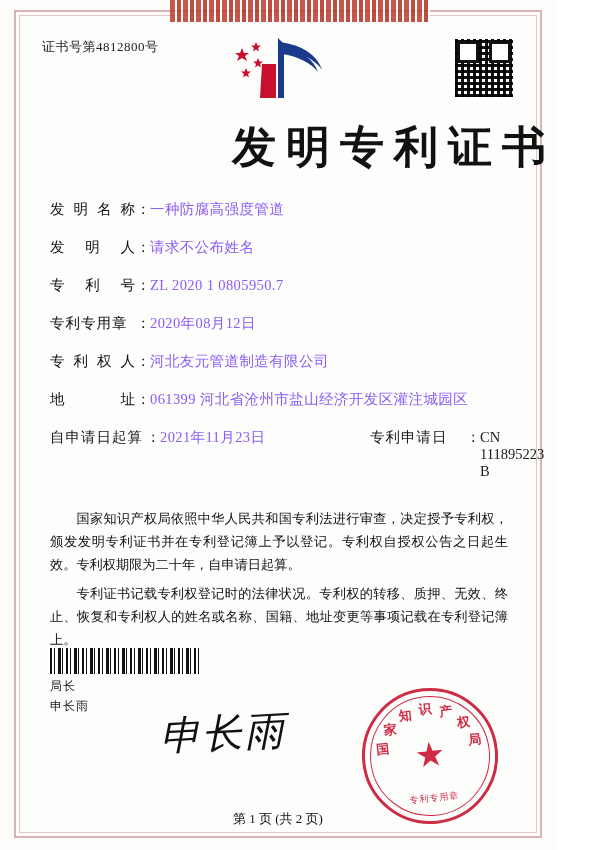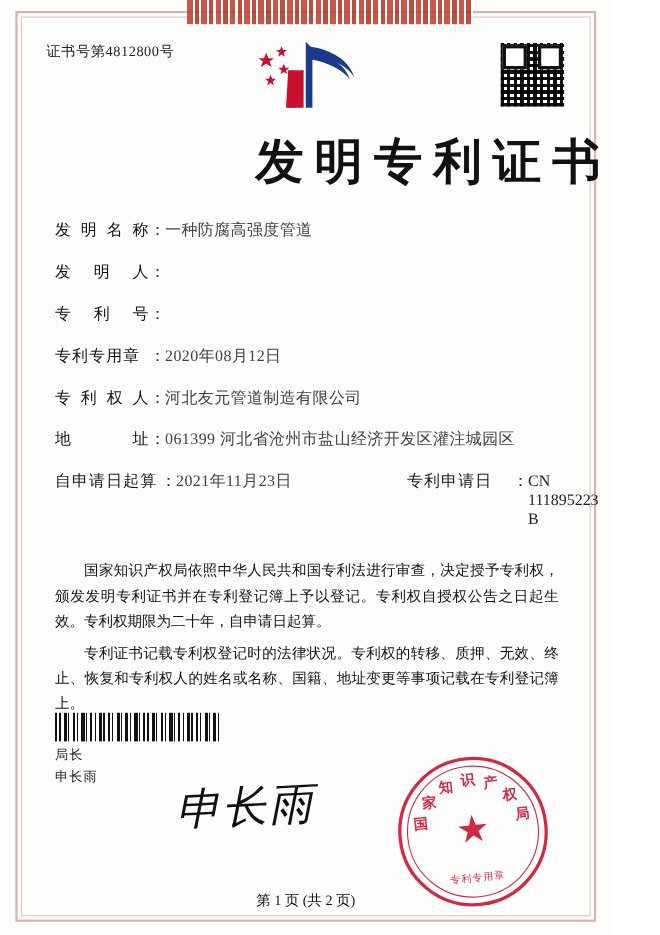--- a/index.html
+++ b/index.html
@@ -121,21 +121,21 @@
   .field-label.spread {
     display: flex;
     justify-content: space-between;
   }
   .field-colon {
     width: 14px;
     flex: none;
   }
   .field-value {
     flex: 1;
-    color: #404040;
+    color: #8b5cf6;
     letter-spacing: 0.4px;
   }
   .field-row.dual .field-value {
     flex: none;
     width: 210px;
   }
   .sec-label {
     width: 96px;
     flex: none;
     letter-spacing: 1px;
@@ -299,29 +299,31 @@
       <div class="field-value">一种防腐高强度管道</div>
     </div>
 
     <div class="field-row">
       <div class="field-label spread">
           <span>发</span>
           <span>明</span>
           <span>人</span>
         </div>
       <div class="field-colon">：</div>
+      <div class="field-value">请求不公布姓名</div>
     </div>
 
     <div class="field-row">
       <div class="field-label spread">
           <span>专</span>
           <span>利</span>
           <span>号</span>
         </div>
       <div class="field-colon">：</div>
+      <div class="field-value">ZL 2020 1 0805950.7</div>
     </div>
 
     <div class="field-row">
       <div class="field-label">专利专用章</div>
       <div class="field-colon">：</div>
       <div class="field-value">2020年08月12日</div>
     </div>
 
     <div class="field-row">
       <div class="field-label spread">

